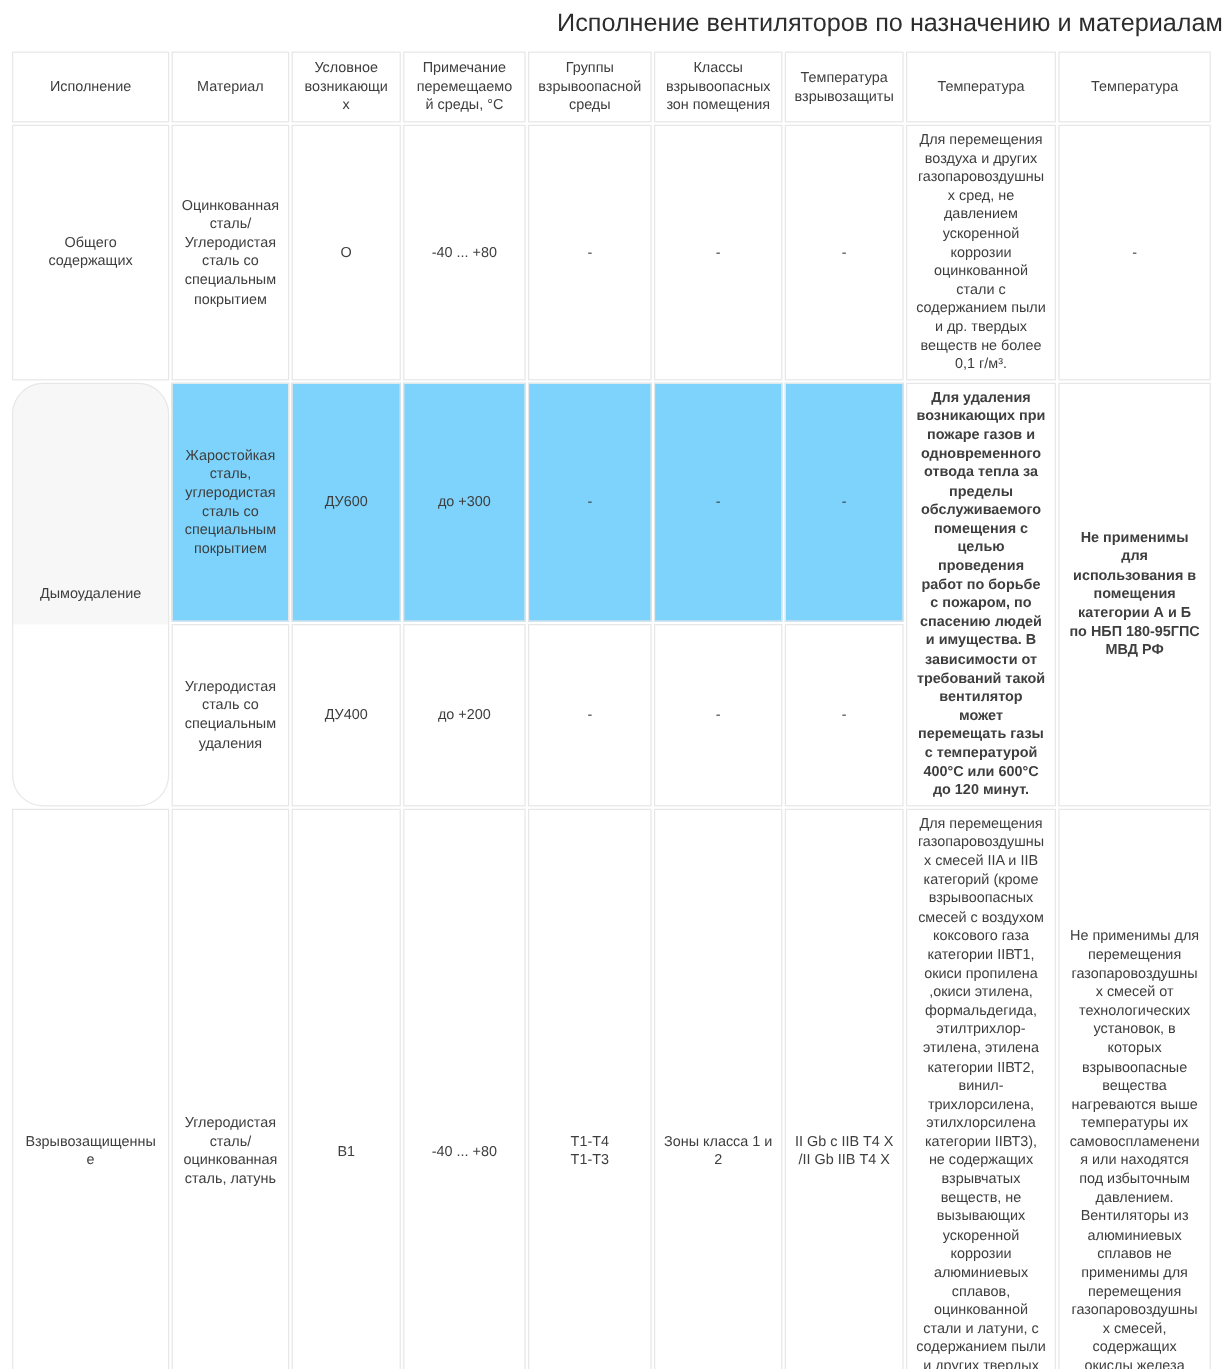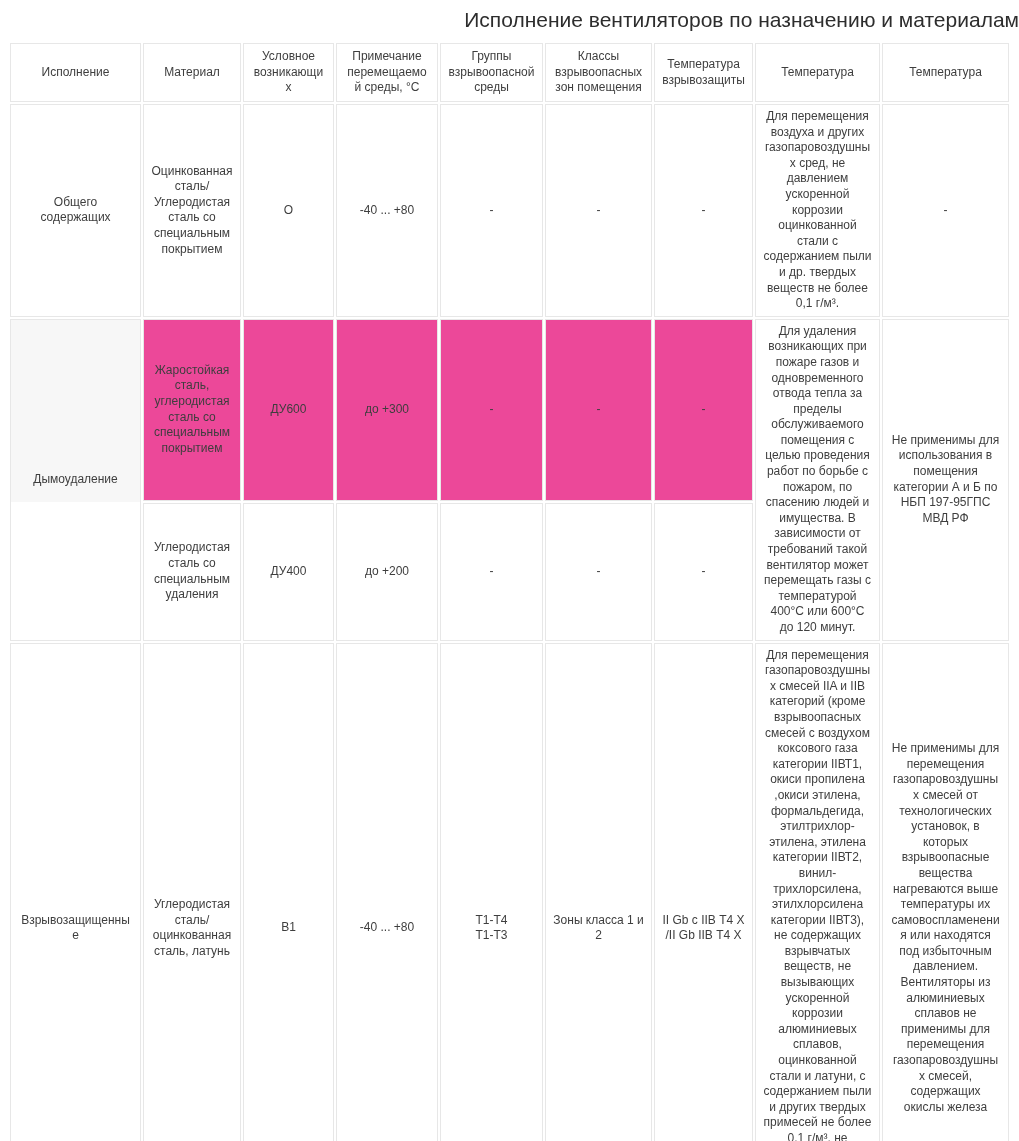--- a/index.html
+++ b/index.html
@@ -39,26 +39,27 @@
     line-height: 1.3;
     padding: 4px 7px;
     word-wrap: break-word;
   }
   thead tr { height: 59px; }
   .row-general { height: 196px; }
   .row-du600 { height: 170px; }
   .row-du400 { height: 129px; }
   .row-explosion { height: 519px; }
   
-  .row-du600 td { background: #ec4899; }
+  .row-du600 td { background: #7dd3fc; }
   
   td.cell-smoke-execution {
     background: linear-gradient(to bottom, #f7f7f7 0%, #f7f7f7 57%, #ffffff 57%, #ffffff 100%);
+    border-radius: 26px;
   }
-  td.cell-smoke-purpose, td.cell-smoke-note { background: #ffffff; }
+  td.cell-smoke-purpose, td.cell-smoke-note { background: #ffffff; font-weight: bold; }
   .pre { white-space: pre-line; }
 </style>
 </head>
 <body>
 
 <div class="page">
 
   <div class="page-title">Исполнение вентиляторов по назначению и материалам</div>
 
   <table class="spec-table">
@@ -100,21 +101,21 @@
       </tr>
       <tr class="row-du600">
         <td class="cell-smoke-execution" rowspan="2">Дымоудаление</td>
         <td>Жаростойкая сталь, углеродистая сталь  со специальным покрытием</td>
         <td>ДУ600</td>
         <td>до +300</td>
         <td>-</td>
         <td>-</td>
         <td>-</td>
         <td class="cell-smoke-purpose" rowspan="2">Для удаления возникающих при пожаре газов и одновременного отвода тепла за пределы обслуживаемого помещения с целью проведения работ по борьбе с пожаром, по спасению людей и имущества. В зависимости от требований такой вентилятор может перемещать газы с температурой 400°С или 600°С до 120 минут.</td>
-        <td class="cell-smoke-note" rowspan="2">Не применимы для использования в помещения категории А и Б по НБП 197-95ГПС МВД РФ</td>
+        <td class="cell-smoke-note" rowspan="2">Не применимы для использования в помещения категории А и Б по НБП 180-95ГПС МВД РФ</td>
       </tr>
       <tr class="row-du400">
         <td>Углеродистая сталь со специальным удаления</td>
         <td>ДУ400</td>
         <td>до +200</td>
         <td>-</td>
         <td>-</td>
         <td>-</td>
       </tr>
       <tr class="row-explosion">

